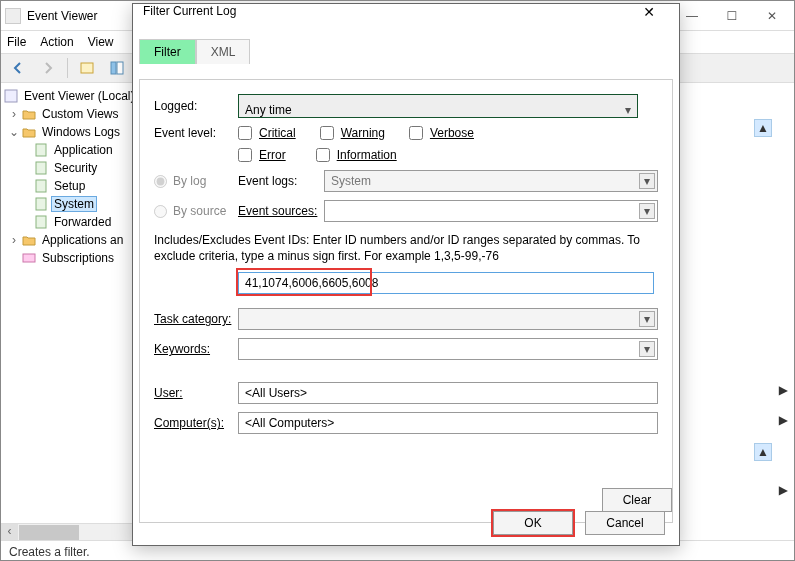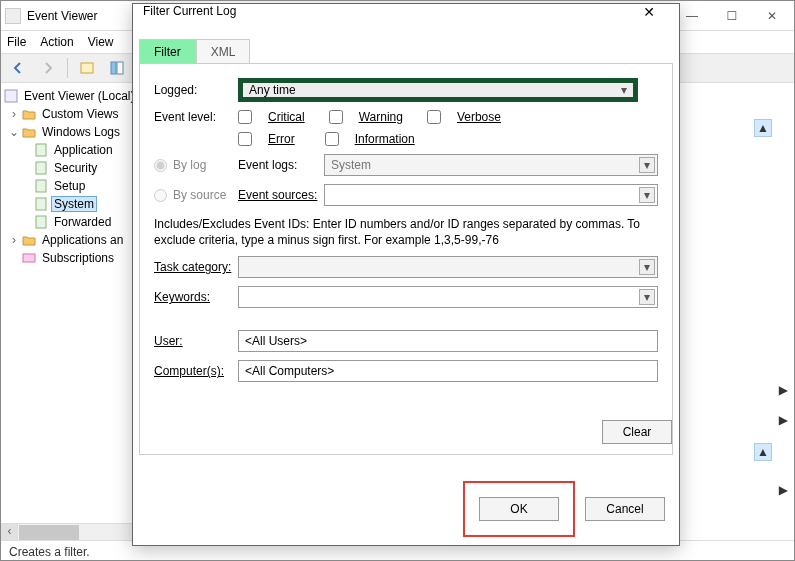--- a/index.html
+++ b/index.html
@@ -30,43 +30,43 @@
   .hscroll .thumb { width:60px; height:15px; background:#c8c8c8; margin-left:1px;}
   
   .overlay { position:absolute; inset:0; }
   .dialog { position:absolute; left:131px; top:2px; width:548px; height:543px; background:#fff; border:1px solid #666; box-shadow:0 4px 18px rgba(0,0,0,0.25);}
   .dlg-title { height:30px; display:flex; padding:0 10px;}
   .dlg-title .t { flex:1; }
   .dlg-close { width:40px; text-align:center; font-size:14px; }
   .tabs { display:flex; margin:4px 6px 0 6px;}
   .tab { padding:5px 14px; border:1px solid #ccc; border-bottom:none; background:#86efac; position:relative; top:1px;}
   .tab.inactive { background:#f6f6f6; color:#555;}
-  .tab-body { border:1px solid #ccc; margin:0 6px; padding:14px 14px 10px 14px; height:392px; position:relative;}
+  .tab-body { border:1px solid #ccc; margin:16px 6px; padding:14px 14px 10px 14px; height:444px; position:relative;}
   .frow { display:flex; align-items:center; margin-bottom:8px; }
   .flabel { width:84px; }
   .flabel.u { text-decoration:underline; }
   .fcontrol { flex:1; }
-  .select { width:100%; height:24px; border:5px solid #14532d; background:#eee; display:flex; align-items:flex-start; justify-content:space-between; padding:0 6px;}
+  .select { width:100%; height:24px; border:1px solid #14532d; background:#eee; display:flex; align-items:flex-end; justify-content:space-between; padding:0 6px;}
   .select .drop { color:#555; }
   .chkrow { display:flex; gap:24px; padding-left:0;}
-  .chk { display:flex; gap:16px;}
+  .chk { display:flex; gap:7px;}
   .chk input { width:14px; height:14px; margin:0;}
   .chk .u { text-decoration:underline; }
   .radio { display:flex; align-items:center; gap:6px; color:#888;}
   .radio input { width:13px; height:13px; margin:0;}
   .combo { width:314px; height:22px; border:1px solid #999; background:#f4f4f4; display:flex; align-items:center; justify-content:space-between; padding:0 6px; color:#777;}
   .combo.white { background:#fff; color:#000; width:314px;}
   .combo .drop { width:16px; height:16px; background:#eee; border:1px solid #aaa; text-align:center; line-height:14px; color:#555; margin-right:-4px;}
   .hint { margin:10px 0 8px 0; line-height:1.35; }
   .idinput { width:520px; margin-left:0; }
   .idinput input { width:99%; height:22px; border:1px solid #5aa2e0; padding:2px 6px; outline:none;}
   .inp { width:400px; height:22px; border:1px solid #999; padding:10px 6px;}
   .btn { width:80px; height:24px; border:1px solid #999; background:#f4f4f4; text-align:center; line-height:22px;}
   .btn.clear { width:70px;}
-  .ok-wrap { border:2px solid #e53935; padding:14px; display:inline-block;}
+  .ok-wrap { border:2px solid #e53935; padding:0; display:inline-block;}
   .dlg-buttons { position:absolute; bottom:8px; right:14px; display:flex; gap:10px; align-items:center;}
   
   .folder { fill:#f6c76b; stroke:#c49a3a;}
   .log { fill:#e8f4e4; stroke:#89b37f;}
 </style>
 </head>
 <body>
 
 <div class="main-window">
   <div class="titlebar">
@@ -289,20 +289,27 @@
           </div>
         <div style="width:86px;text-decoration:underline">Event sources:</div>
         <div class="combo white" style="flex:1">
           <span></span>
           <span class="drop">▾</span>
         </div>
       </div>
 
       <div class="hint">Includes/Excludes Event IDs: Enter ID numbers and/or ID ranges separated by commas. To exclude criteria, type a minus sign first. For example 1,3,5-99,-76</div>
 
+      <div class="frow" style="margin-bottom:14px">
+        <div style="width:84px"></div>
+        <div class="idinput" style="flex:1;position:relative">
+          <input type="text" value="41,1074,6006,6605,6008" style="">
+          <div style="position:absolute;left:-2px;top:-4px;width:136px;height:28px;border:2px solid #e53935;pointer-events:none"></div>
+        </div>
+      </div>
 
       <div class="frow">
         <div class="flabel u">Task category:</div>
         <div class="combo" style="flex:1;color:#aaa">
           <span></span>
             <span class="drop">▾</span>
         </div>
       </div>
       <div class="frow">
         <div class="flabel u">Keywords:</div>

